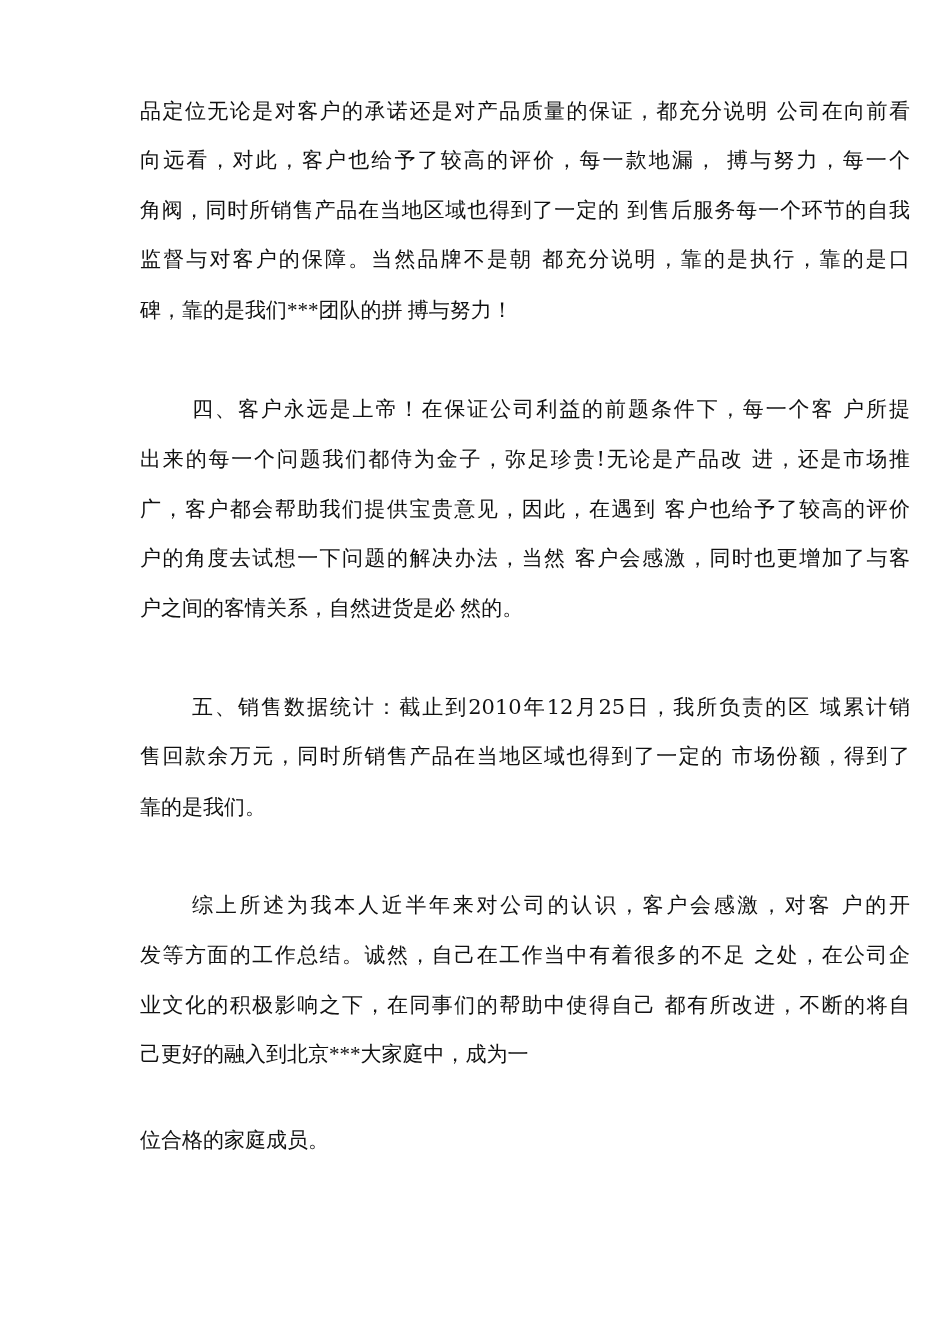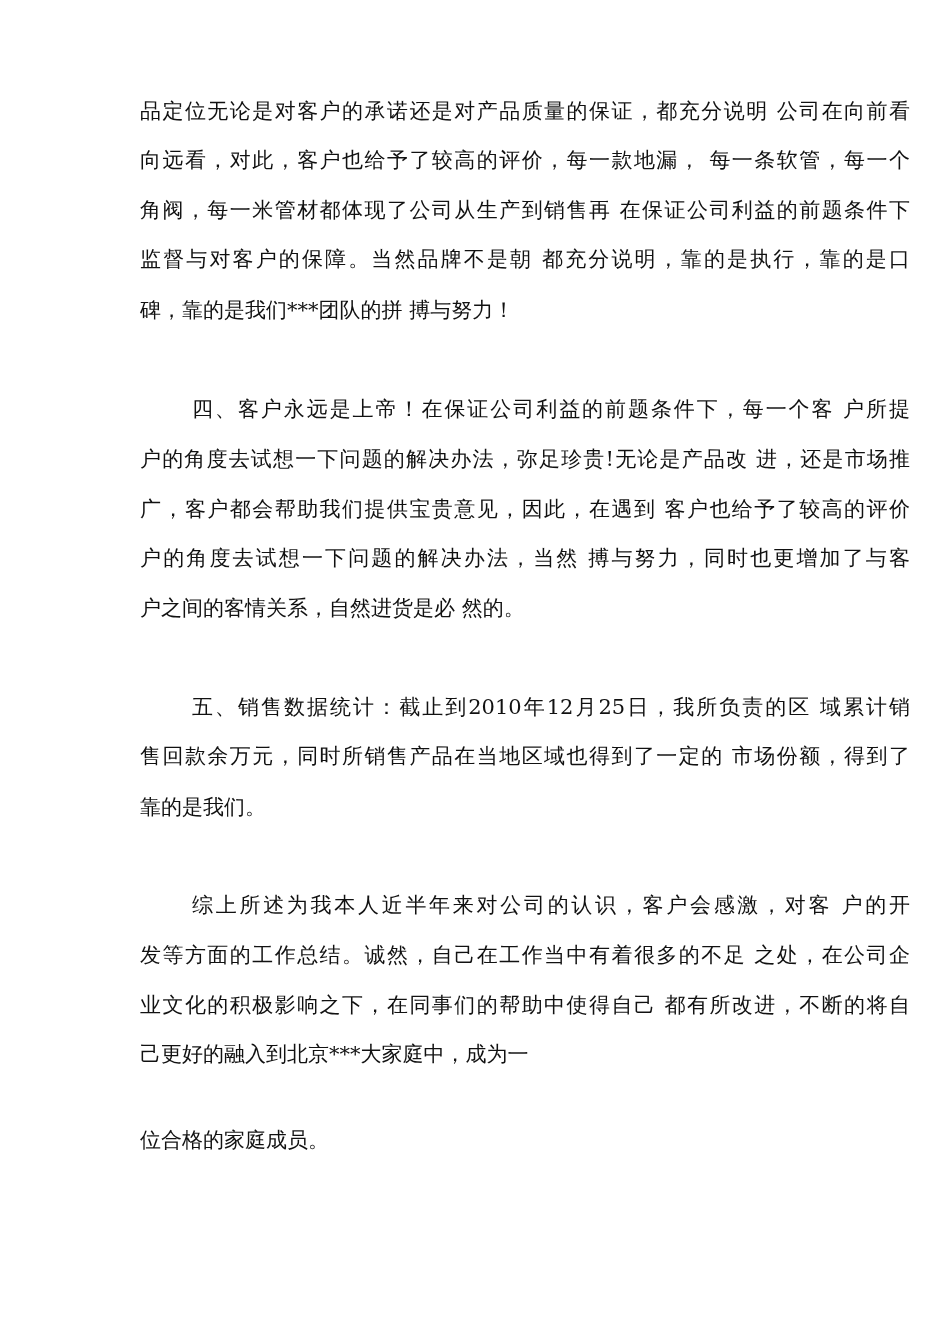--- a/index.html
+++ b/index.html
@@ -1,41 +1,41 @@
 <!DOCTYPE html>
 <html><head>
 <meta charset="utf-8">
 <style>
   html, body { margin: 0; padding: 0; background: #ffffff; }
   body { width: 950px; height: 1344px; position: relative; overflow: hidden;
          font-family: "DejaVu Serif", "Liberation Serif", serif; color: #111111; }
   .page { position: absolute; left: 0; top: 0; width: 950px; height: 1344px; background: #ffffff; margin-left: 44px; }
   .line { position: absolute; left: 96px; width: 770px; font-size: 21px; line-height: 24px;
           white-space: nowrap; letter-spacing: 0px; text-align: justify; text-align-last: justify; }
-  .line.last { text-align-last: left; }
+  .line.last { text-align-last: left; font-family: Liberation Serif, serif; }
   .line.indent { left: 148px; width: 718px; }
 </style>
 </head>
 <body>
 
 <div class="page">
 
   <div>
     <div class="line" style="top:99px">品定位无论是对客户的承诺还是对产品质量的保证，都充分说明 公司在向前看</div>
-    <div class="line" style="top:148px">向远看，对此，客户也给予了较高的评价，每一款地漏， 每一条软管，每一个</div>
-    <div class="line" style="top:198px">角阀，每一米管材都体现了公司从生产到销售再 在保证公司利益的前题条件下</div>
+    <div class="line" style="top:148px">向远看，对此，客户也给予了较高的评价，每一款地漏， 搏与努力，每一个</div>
+    <div class="line" style="top:198px">角阀，同时所销售产品在当地区域也得到了一定的 到售后服务每一个环节的自我</div>
     <div class="line" style="top:247px">监督与对客户的保障。当然品牌不是朝 都充分说明，靠的是执行，靠的是口</div>
     <div class="line last" style="top:298px">碑，靠的是我们***团队的拼 搏与努力！</div>
   </div>
 
   <div>
     <div class="line indent" style="top:397px">四、客户永远是上帝！在保证公司利益的前题条件下，每一个客 户所提</div>
-    <div class="line" style="top:447px">户的角度去试想一下问题的解决办法，弥足珍贵!无论是产品改 进，还是市场推</div>
+    <div class="line" style="top:447px">出来的每一个问题我们都侍为金子，弥足珍贵!无论是产品改 进，还是市场推</div>
     <div class="line" style="top:497px">广，客户都会帮助我们提供宝贵意见，因此，在遇到 客户也给予了较高的评价</div>
-    <div class="line" style="top:546px">户的角度去试想一下问题的解决办法，当然 搏与努力，同时也更增加了与客</div>
+    <div class="line" style="top:546px">户的角度去试想一下问题的解决办法，当然 客户会感激，同时也更增加了与客</div>
     <div class="line last" style="top:596px">户之间的客情关系，自然进货是必 然的。</div>
   </div>
 
   <div>
     <div class="line indent" style="top:695px">五、销售数据统计：截止到2010年12月25日，我所负责的区 域累计销</div>
     <div class="line" style="top:744px">售回款余万元，同时所销售产品在当地区域也得到了一定的 市场份额，得到了</div>
     <div class="line last" style="top:795px">靠的是我们。</div>
   </div>
 
   <div>

